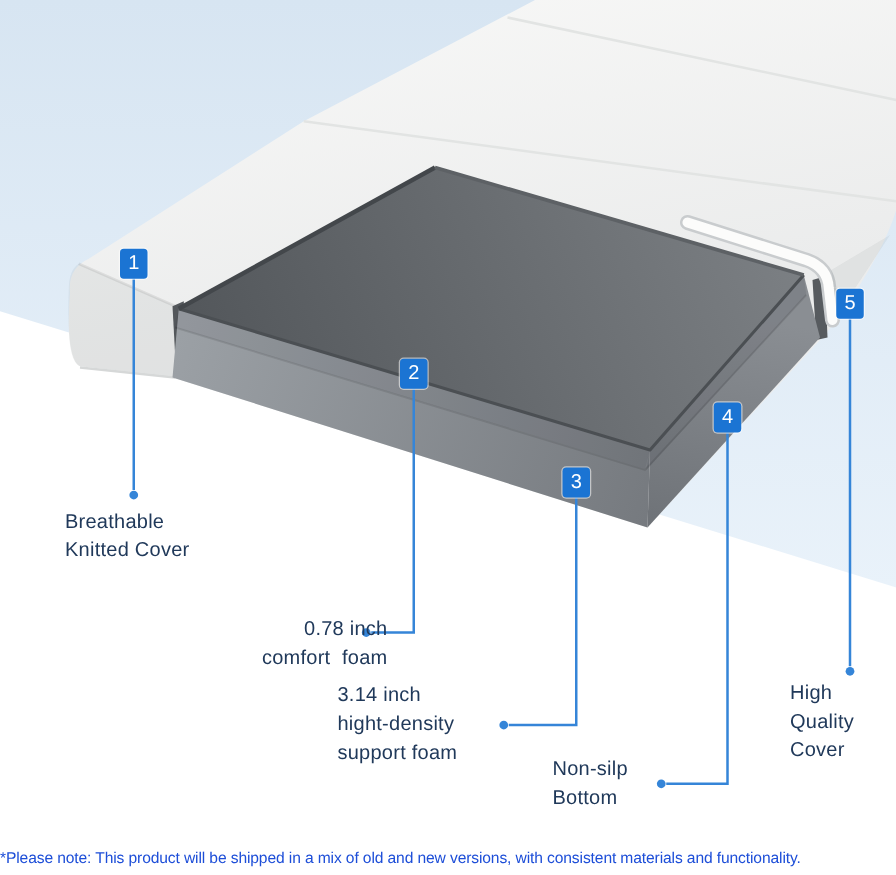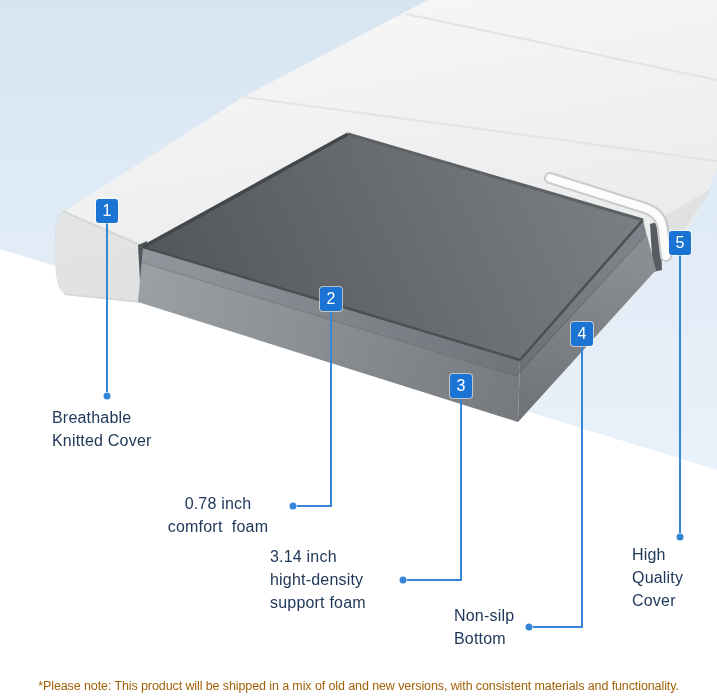--- a/index.html
+++ b/index.html
@@ -39,24 +39,24 @@
     line-height: 23px;
     white-space: pre-wrap;
     letter-spacing: 0.2px;
   }
   .callout-label.centered { text-align: center; }
   .footnote {
     position: absolute;
     left: 0;
     right: 0;
     top: 679px;
-    text-align: center;
+    text-align: left;
     font-size: 12.5px;
     letter-spacing: -0.1px;
-    color: #a16207;
+    color: #1d4ed8;
   }
 </style>
 </head>
 <body>
 
 <div class="stage">
 
   <svg width="717" height="700" viewBox="0 0 717 700">
     <defs>
       <linearGradient id="bgGrad" x1="0" y1="0" x2="0" y2="470" gradientUnits="userSpaceOnUse">
@@ -130,25 +130,25 @@
   </svg>
 
   <div class="badge" style="left:96px;  top:199px;">1</div>
   <div class="badge" style="left:320px; top:287px;">2</div>
   <div class="badge" style="left:450px; top:374px;">3</div>
   <div class="badge" style="left:571px; top:322px;">4</div>
   <div class="badge" style="left:669px; top:231px;">5</div>
 
   <div class="callout-label" style="left:52px;  top:406px;">Breathable
 Knitted Cover</div>
-  <div class="callout-label centered" style="left:126px; top:492px; width:184px;">0.78 inch
+  <div class="callout-label centered" style="left:126px; top:492px; width:184px;text-align:right;">0.78 inch
 comfort  foam</div>
   <div class="callout-label" style="left:270px; top:545px;">3.14 inch
 hight-density
 support foam</div>
-  <div class="callout-label" style="left:454px; top:604px;">Non-silp
+  <div class="callout-label" style="left:442px; top:604px;">Non-silp
 Bottom</div>
   <div class="callout-label" style="left:632px; top:543px;">High
 Quality
 Cover</div>
 
   <div class="footnote">*Please note: This product will be shipped in a mix of old and new versions, with consistent materials and functionality.</div>
 </div>
 
 </body></html>

